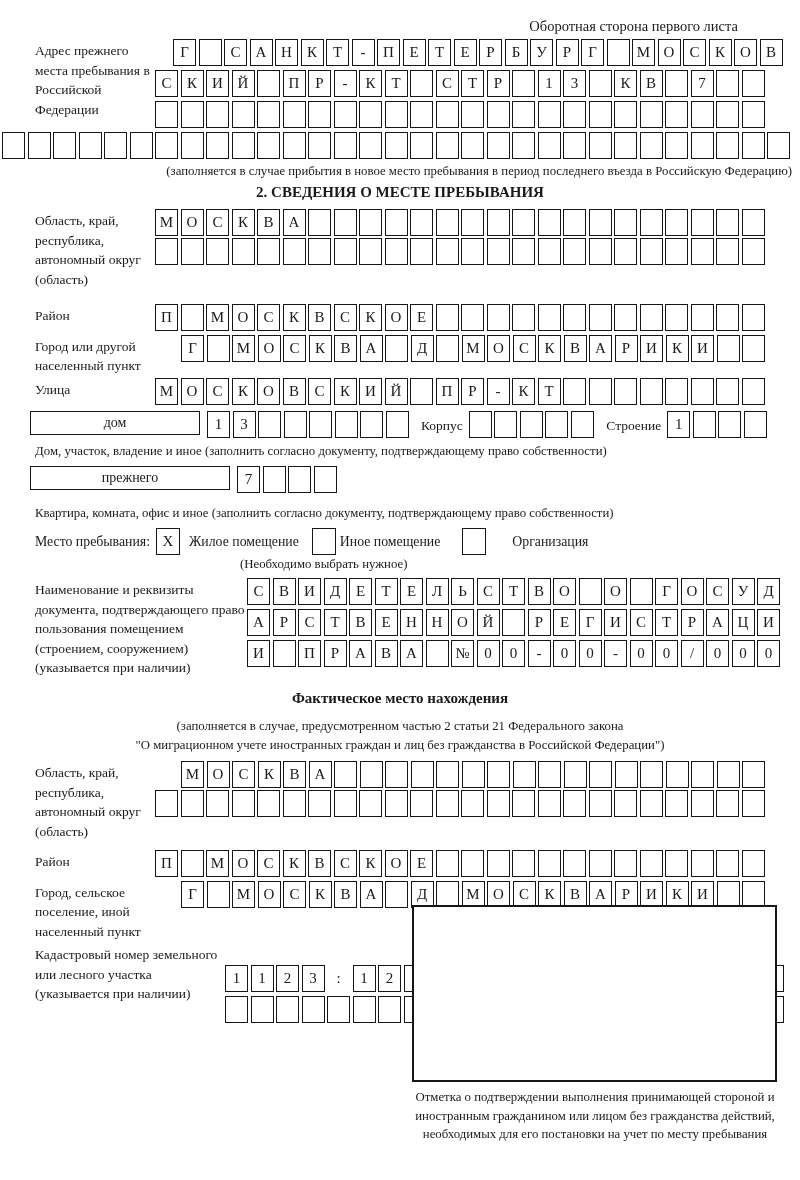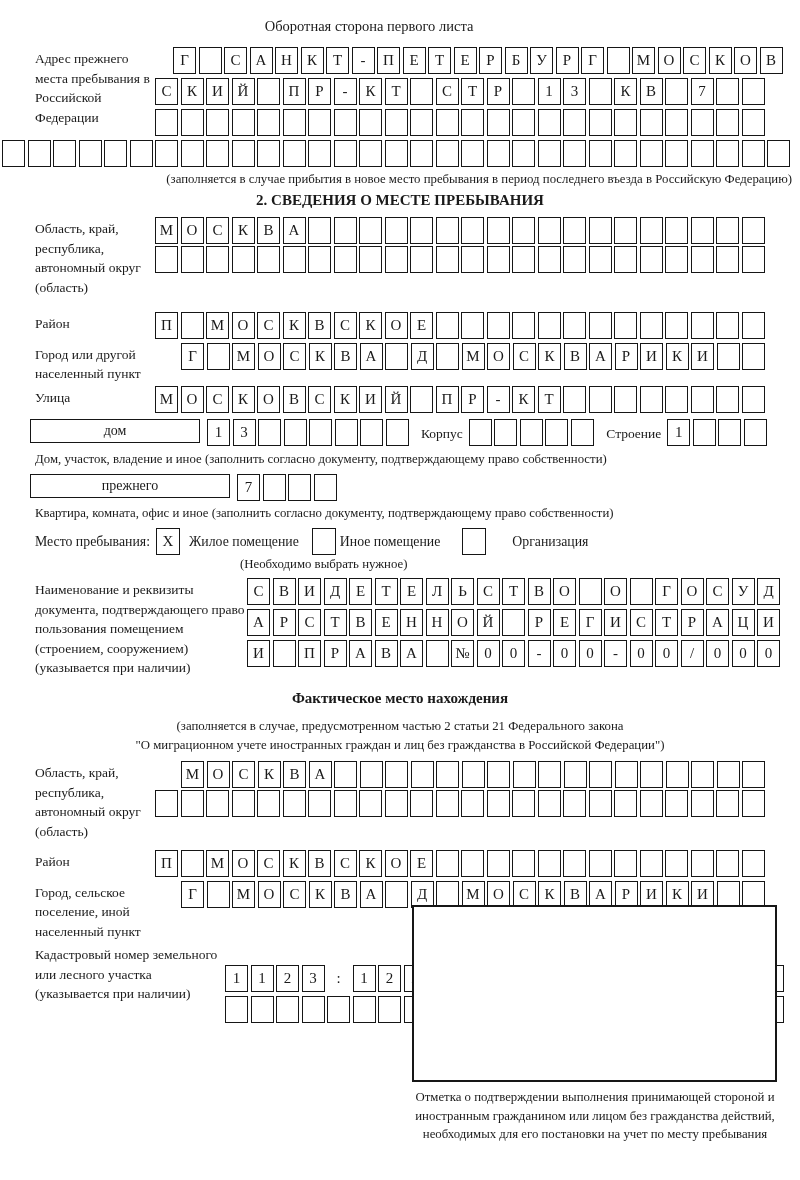--- a/index.html
+++ b/index.html
@@ -4,21 +4,21 @@
 <style>
   html,body{margin:0;padding:0;background:#fff;}
   .sheet{
     position:relative;
     width:800px;height:1180px;
     background:#fff;color:#1a1a1a;
     font-family:"Liberation Serif","DejaVu Serif",serif;
     overflow:hidden;
   }
   .head-note{
-    text-align:center;
+    text-align:right;
     padding:18px 62px 0 0;
     font-size:14.5px;
   }
   .block{display:flex;align-items:flex-start;margin-left:35px;}
   .lbl{
     width:120px;flex:0 0 120px;
     font-size:13.5px;line-height:1.45;
     padding-top:2px;
   }
   .lbl-wide{width:212px;flex:0 0 212px;}
@@ -84,21 +84,21 @@
   }
   .mb6{margin-bottom:6px;}
 </style>
 </head>
 <body>
 
 <div class="sheet">
 
   <div class="head-note">Оборотная сторона первого листа</div>
 
-  <div class="block" style="margin-top:12px;">
+  <div class="block" style="margin-top:4px;">
     <div class="lbl">Адрес прежнего места пребывания в Российской Федерации</div>
     <div class="rows">
       <div class="cellrow indent18"><span class="cell">Г</span><span class="cell"></span><span class="cell">С</span><span class="cell">А</span><span class="cell">Н</span><span class="cell">К</span><span class="cell">Т</span><span class="cell">-</span><span class="cell">П</span><span class="cell">Е</span><span class="cell">Т</span><span class="cell">Е</span><span class="cell">Р</span><span class="cell">Б</span><span class="cell">У</span><span class="cell">Р</span><span class="cell">Г</span><span class="cell"></span><span class="cell">М</span><span class="cell">О</span><span class="cell">С</span><span class="cell">К</span><span class="cell">О</span><span class="cell">В</span></div>
       <div class="cellrow"><span class="cell">С</span><span class="cell">К</span><span class="cell">И</span><span class="cell">Й</span><span class="cell"></span><span class="cell">П</span><span class="cell">Р</span><span class="cell">-</span><span class="cell">К</span><span class="cell">Т</span><span class="cell"></span><span class="cell">С</span><span class="cell">Т</span><span class="cell">Р</span><span class="cell"></span><span class="cell">1</span><span class="cell">3</span><span class="cell"></span><span class="cell">К</span><span class="cell">В</span><span class="cell"></span><span class="cell">7</span><span class="cell"></span><span class="cell"></span></div>
       <div class="cellrow"><span class="cell"></span><span class="cell"></span><span class="cell"></span><span class="cell"></span><span class="cell"></span><span class="cell"></span><span class="cell"></span><span class="cell"></span><span class="cell"></span><span class="cell"></span><span class="cell"></span><span class="cell"></span><span class="cell"></span><span class="cell"></span><span class="cell"></span><span class="cell"></span><span class="cell"></span><span class="cell"></span><span class="cell"></span><span class="cell"></span><span class="cell"></span><span class="cell"></span><span class="cell"></span><span class="cell"></span></div>
     </div>
   </div>
   <div class="cellrow fullrow"><span class="cell"></span><span class="cell"></span><span class="cell"></span><span class="cell"></span><span class="cell"></span><span class="cell"></span><span class="cell"></span><span class="cell"></span><span class="cell"></span><span class="cell"></span><span class="cell"></span><span class="cell"></span><span class="cell"></span><span class="cell"></span><span class="cell"></span><span class="cell"></span><span class="cell"></span><span class="cell"></span><span class="cell"></span><span class="cell"></span><span class="cell"></span><span class="cell"></span><span class="cell"></span><span class="cell"></span><span class="cell"></span><span class="cell"></span><span class="cell"></span><span class="cell"></span><span class="cell"></span><span class="cell"></span><span class="cell"></span></div>
   <div class="caption">(заполняется в случае прибытия в новое место пребывания в период последнего въезда в Российскую Федерацию)</div>
 
@@ -140,21 +140,21 @@
     <span><span class="cell"></span><span class="cell"></span><span class="cell"></span><span class="cell"></span><span class="cell"></span></span>
     <span class="inline-lbl">Строение</span>
     <span><span class="cell">1</span><span class="cell"></span><span class="cell"></span><span class="cell"></span></span>
   </div>
   <div class="caption-left">Дом, участок, владение и иное (заполнить согласно документу, подтверждающему право собственности)</div>
 
   <div class="dom-row" style="margin-top:6px;">
     <span class="wide-box wb-kv">прежнего</span>
     <span><span class="cell">7</span><span class="cell"></span><span class="cell"></span><span class="cell"></span></span>
   </div>
-  <div class="caption-left" style="margin-top:4px;">Квартира, комната, офис и иное (заполнить согласно документу, подтверждающему право собственности)</div>
+  <div class="caption-left" style="margin-top:12px;">Квартира, комната, офис и иное (заполнить согласно документу, подтверждающему право собственности)</div>
 
   <div class="place-row">
     <span>Место пребывания:</span>
     <span class="cbox" style="margin-left:6px;">X</span>
     <span style="margin-left:9px;">Жилое помещение</span>
     <span class="cbox" style="margin-left:13px;"></span>
     <span style="margin-left:4px;">Иное помещение</span>
     <span class="cbox" style="margin-left:22px;"></span>
     <span style="margin-left:26px;">Организация</span>
   </div>

